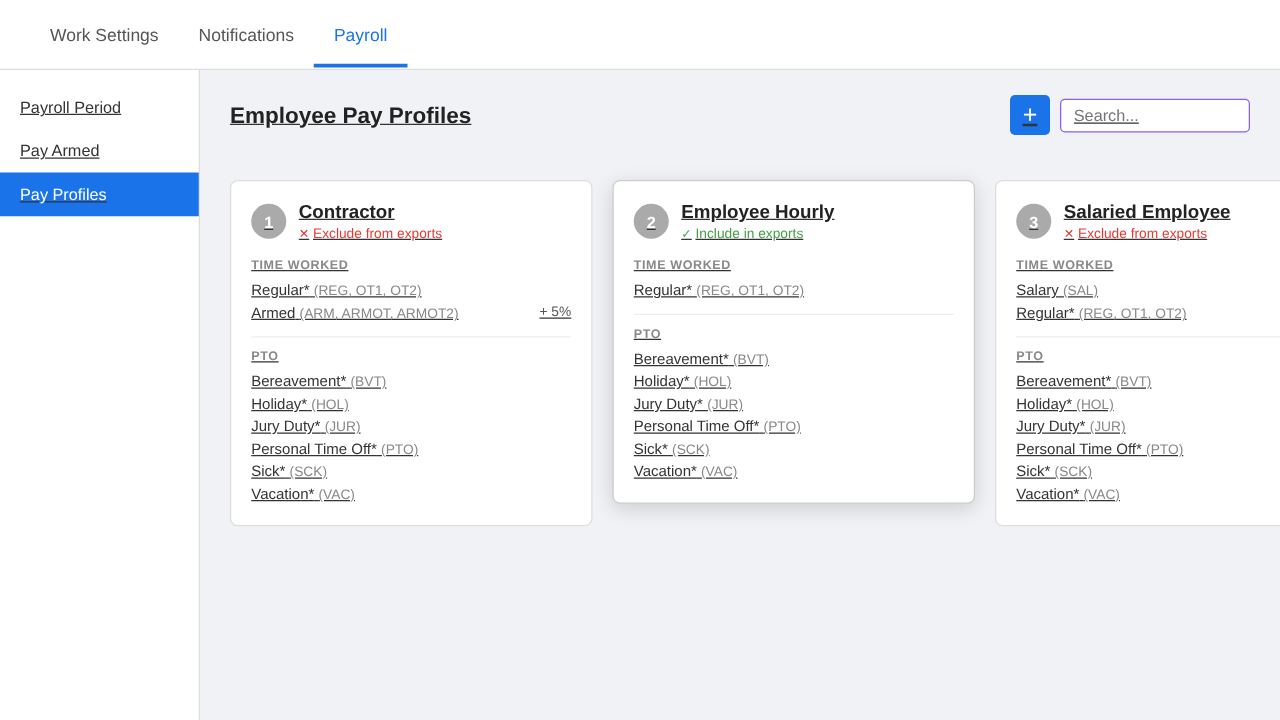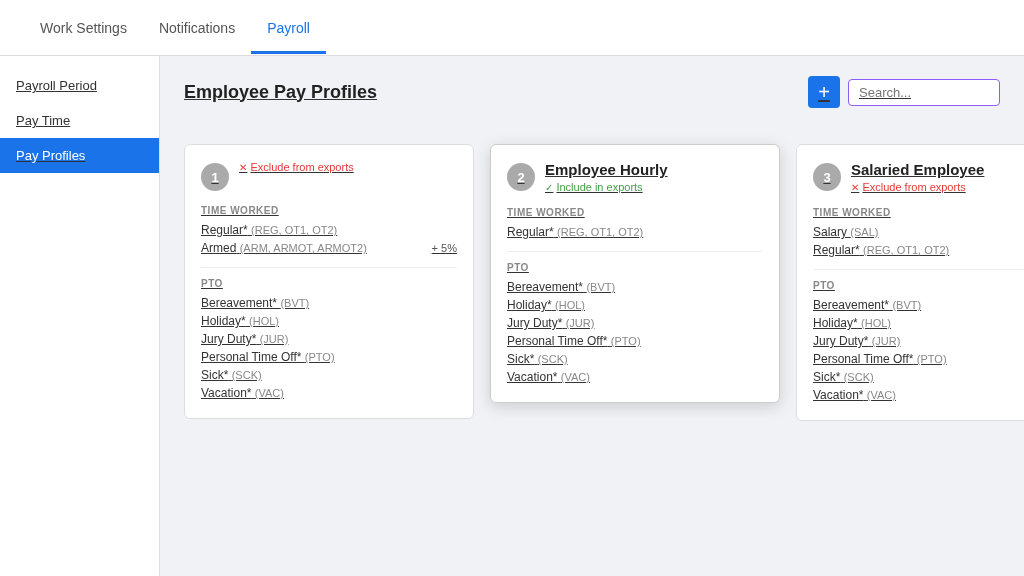--- a/index.html
+++ b/index.html
@@ -203,40 +203,41 @@
 <div class="top-nav">
   <div class="top-nav-tab">Work Settings</div>
   <div class="top-nav-tab">Notifications</div>
   <div class="top-nav-tab active">Payroll</div>
 </div>
 
 <div class="layout">
 
   <div class="sidebar">
     <div class="sidebar-item">Payroll Period</div>
-    <div class="sidebar-item">Pay Time</div>
+    <div class="sidebar-item">Pay Armed</div>
     <div class="sidebar-item active">Pay Profiles</div>
   </div>
 
   <div class="main">
 
     <div class="page-header">
       <h1 class="page-title">Employee Pay Profiles</h1>
       <div class="header-actions">
         <button class="add-btn">+</button>
         <input class="search-input" type="text" placeholder="Search..." style="">
       </div>
     </div>
 
     <div class="cards-container">
 
     <div class="card">
           <div class="card-header">
       <div class="card-number">1</div>
       <div class="card-title-area">
+        <div class="card-title">Contractor</div>
         <div class="card-subtitle exclude">
           <span class="icon">✕</span>
           <span>Exclude from exports</span>
         </div>
       </div>
     </div>
           <div class="section-label">TIME WORKED</div>
           <div class="pay-item">
           <span>
             <span class="pay-item-name">Regular*</span>

